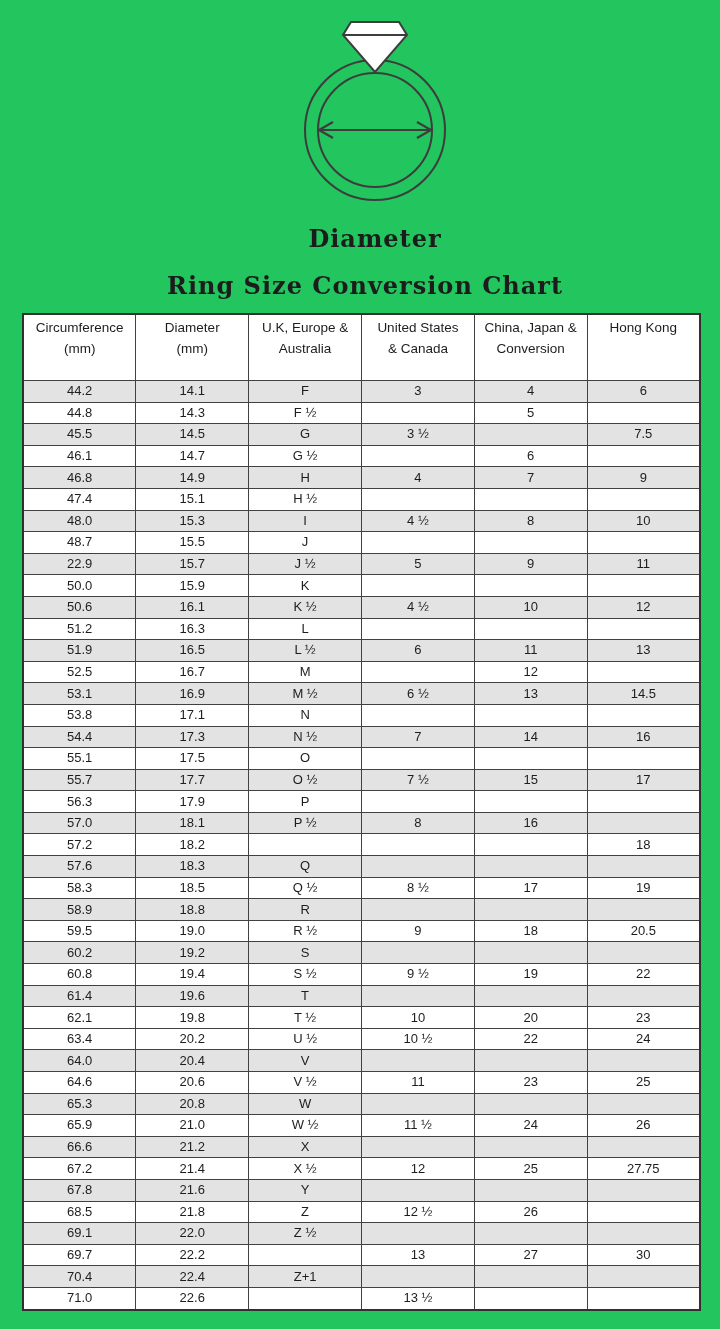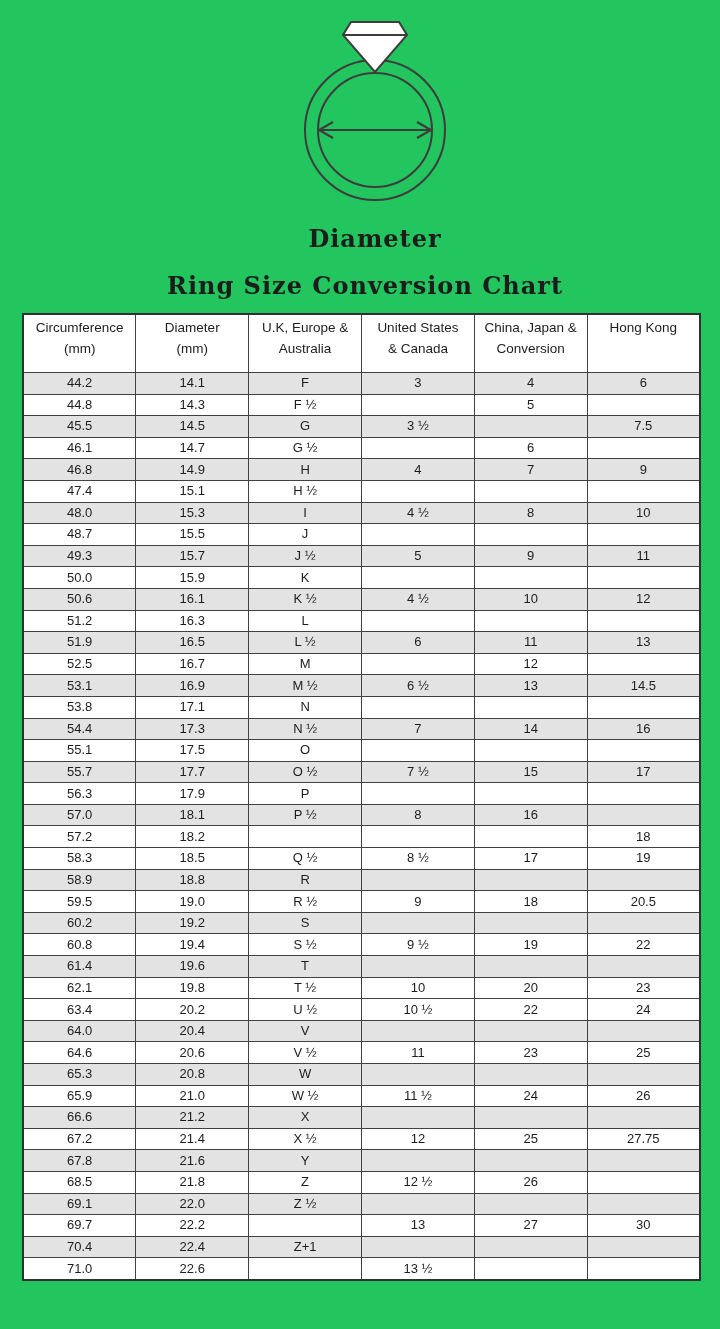--- a/index.html
+++ b/index.html
@@ -61,21 +61,21 @@
     table-layout: fixed;
   }
   table.size-table, table.size-table th, table.size-table td {
     border: 1px solid #414141;
   }
   table.size-table {
     border: 2px solid #303030;
   }
   table.size-table th {
     height: 47px;
-    padding: 2px 0 8px 0;
+    padding: 2px 0 16px 0;
     background: #ffffff;
     font-weight: 400;
     font-size: 13.5px;
     line-height: 21px;
     text-align: center;
     vertical-align: top;
     color: #1d1d1d;
   }
   table.size-table th span { display: block; }
   table.size-table td {
@@ -204,21 +204,21 @@
         </tr>
         <tr>
           <td>48.7</td>
           <td>15.5</td>
           <td>J</td>
           <td></td>
           <td></td>
           <td></td>
         </tr>
         <tr class="shaded">
-          <td>49.3</td>
+          <td>22.9</td>
           <td>15.7</td>
           <td>J ½</td>
           <td>5</td>
           <td>9</td>
           <td>11</td>
         </tr>
         <tr>
           <td>50.0</td>
           <td>15.9</td>
           <td>K</td>
@@ -315,20 +315,28 @@
           <td></td>
         </tr>
         <tr>
           <td>57.2</td>
           <td>18.2</td>
           <td></td>
           <td></td>
           <td></td>
           <td>18</td>
         </tr>
+        <tr class="shaded">
+          <td>57.6</td>
+          <td>18.3</td>
+          <td>Q</td>
+          <td></td>
+          <td></td>
+          <td></td>
+        </tr>
         <tr>
           <td>58.3</td>
           <td>18.5</td>
           <td>Q ½</td>
           <td>8 ½</td>
           <td>17</td>
           <td>19</td>
         </tr>
         <tr class="shaded">
           <td>58.9</td>

